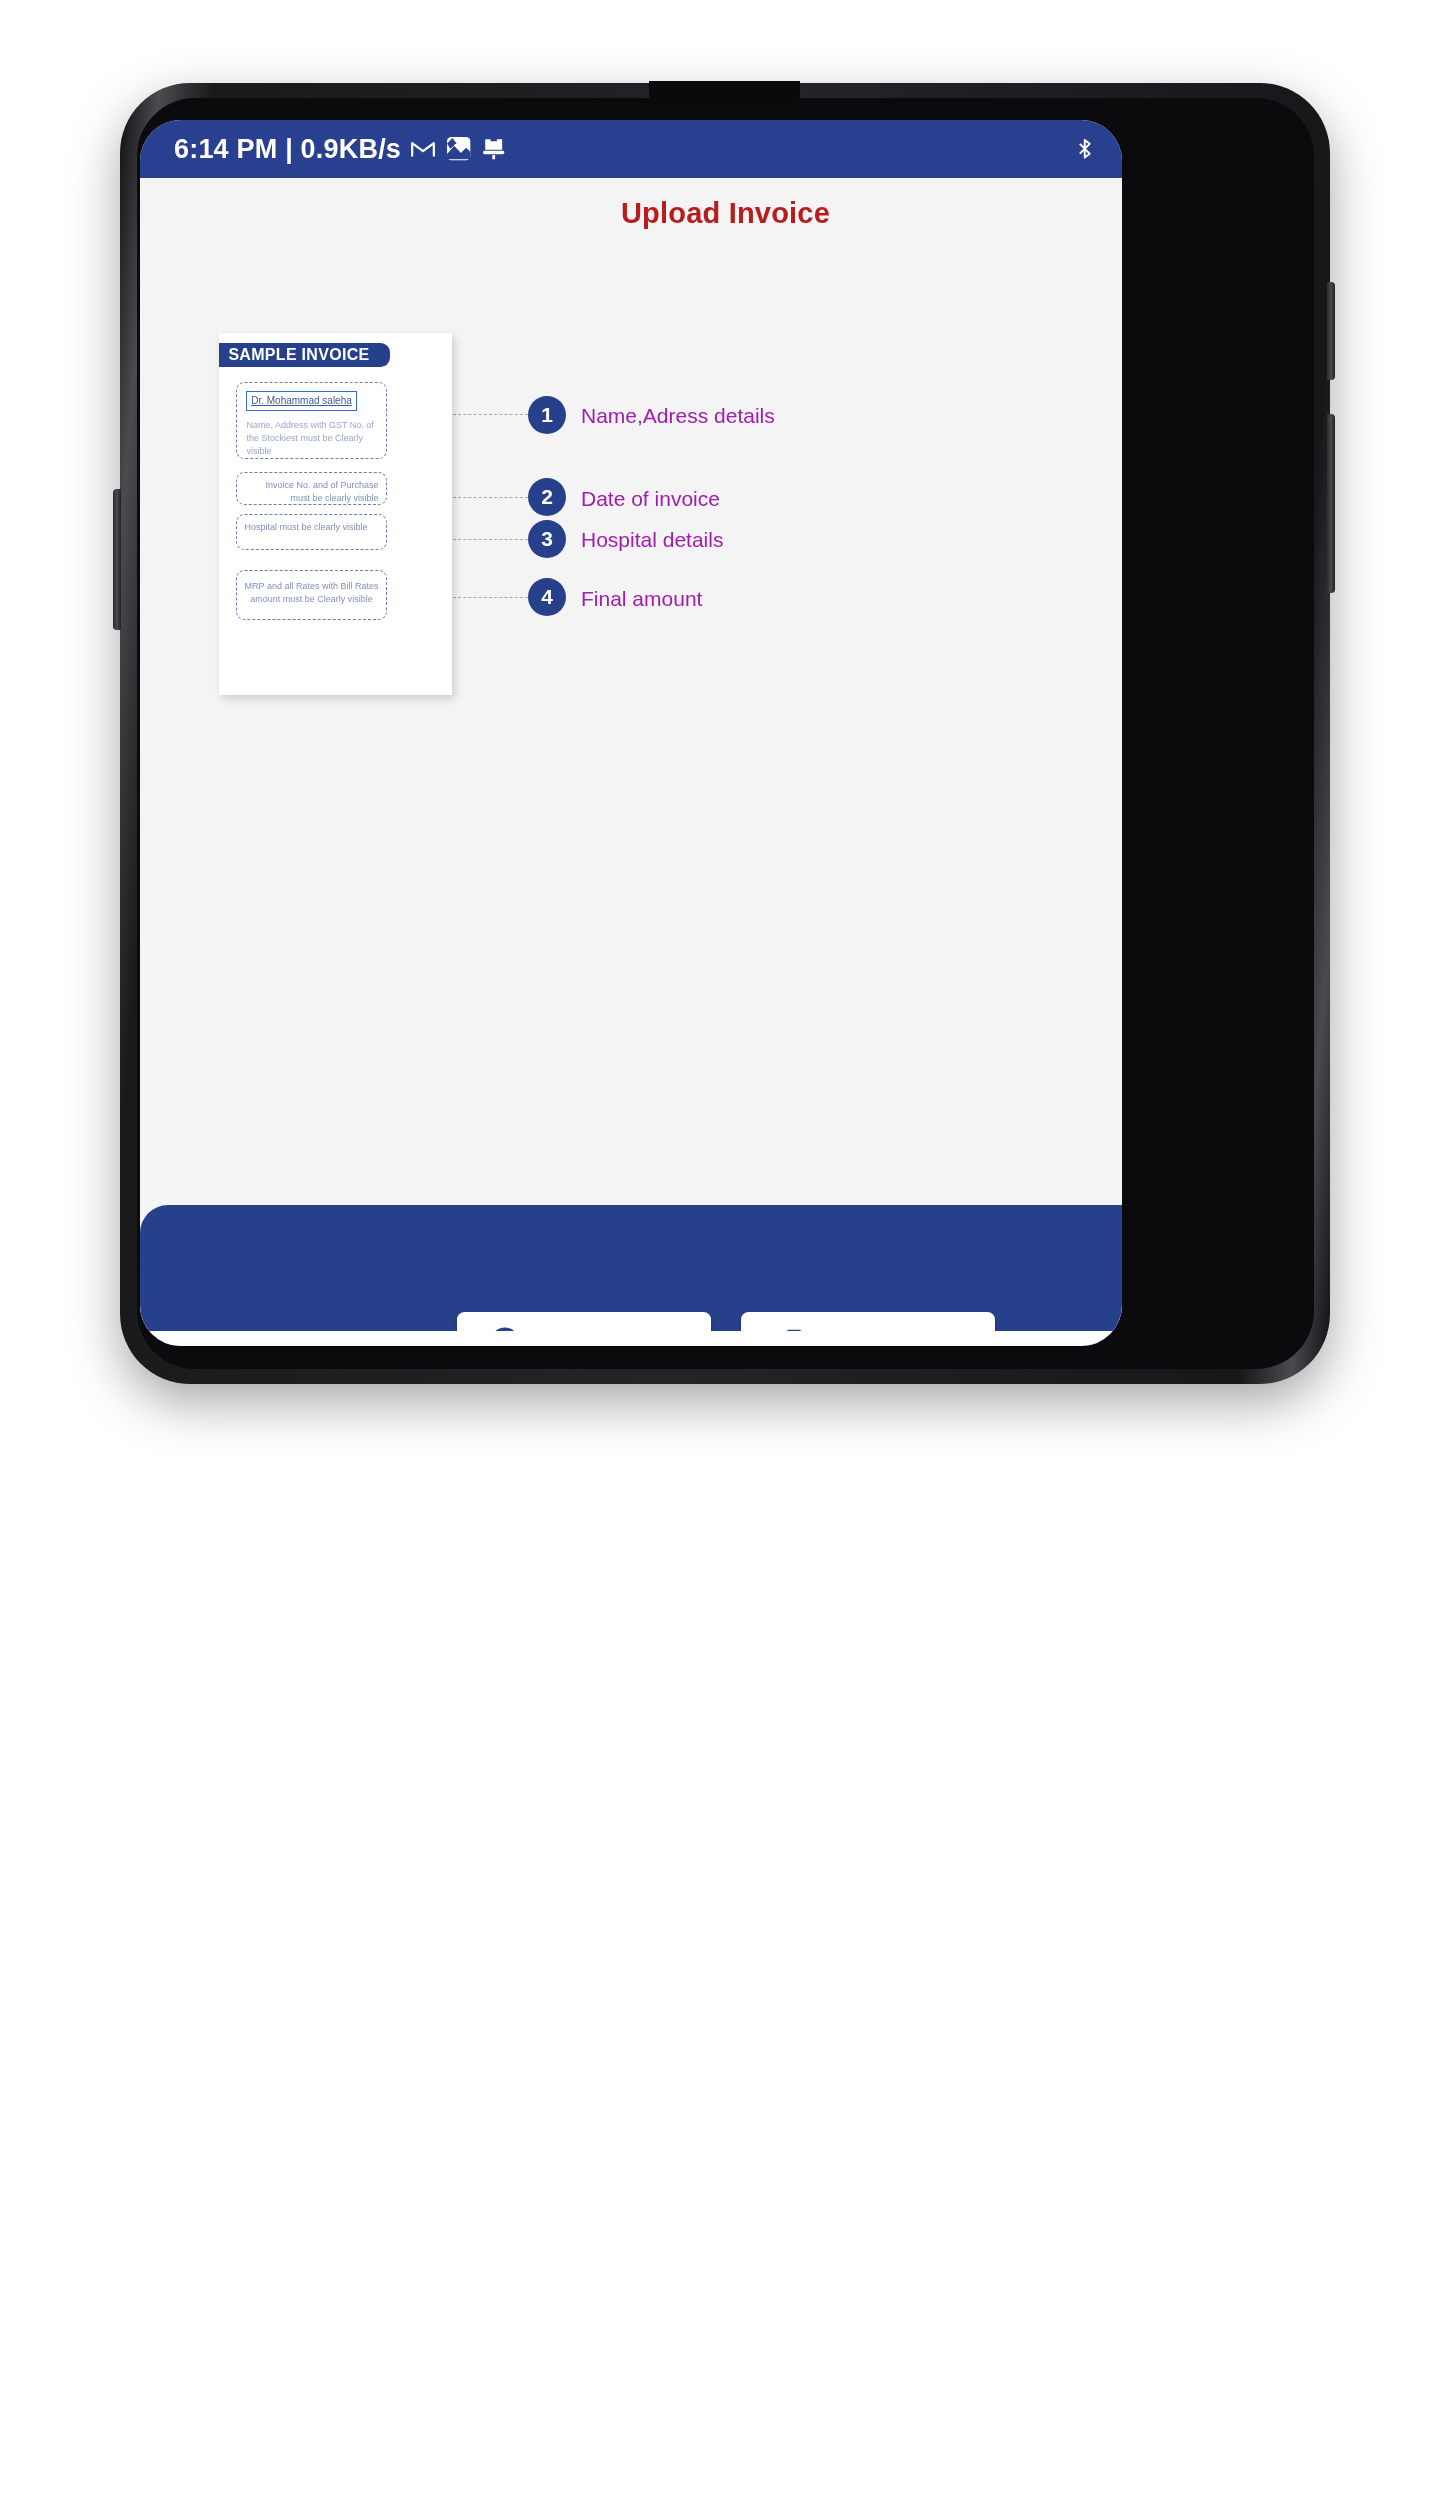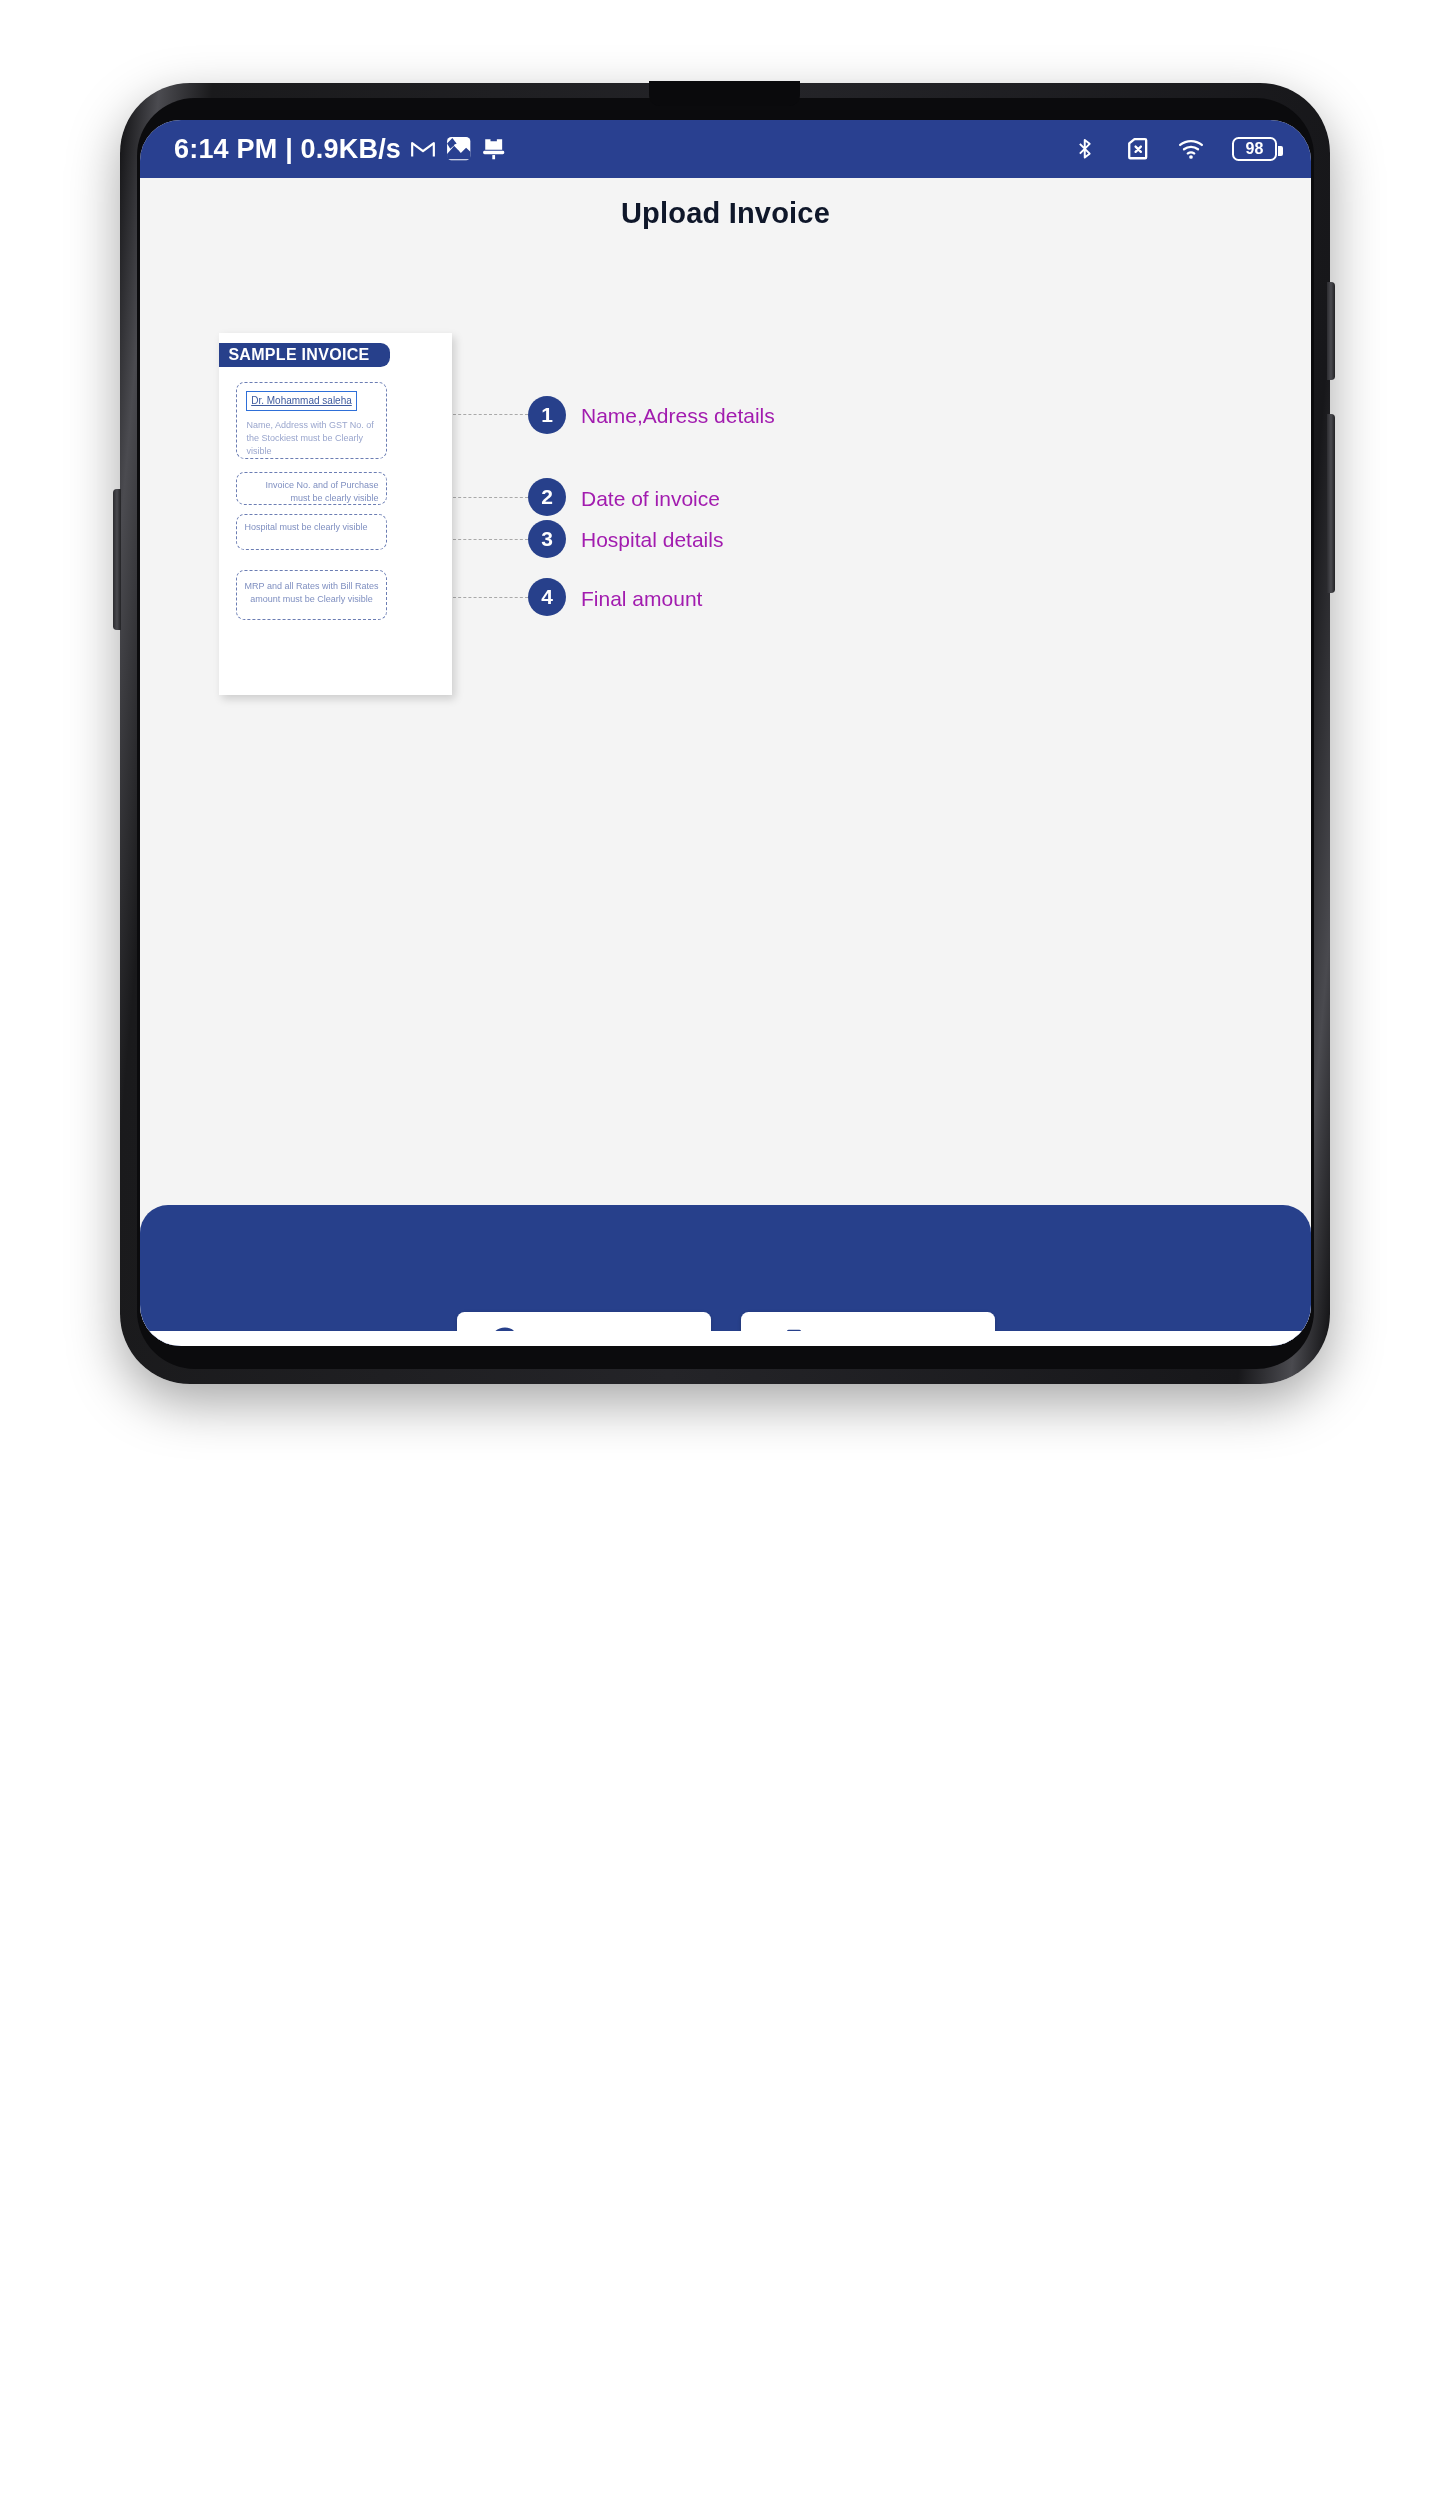--- a/index.html
+++ b/index.html
@@ -39,21 +39,21 @@
     width: 1177px;
     height: 1271px;
     border-radius: 58px;
     background: #0b0b0d;
   }
 
   #phone-screen {
     position: absolute;
     left: 140px;
     top: 120px;
-    width: 1171px;
+    width: 982px;
     height: 1226px;
     border-radius: 41px;
     overflow: hidden;
     background: #f4f4f4;
   }
 
   
   #notch {
     position: absolute;
     left: 649px;
@@ -130,21 +130,21 @@
   #app-body {
     position: absolute;
     left: 0; top: 58px;
     width: 1171px;
     height: 1167px;
     background: #f4f4f4;
   }
 
   #app-title {
     text-align: center;
-    color: #0f172a;
+    color: #b91c1c;
     font-size: 29px;
     font-weight: 700;
     padding-top: 19px;
     letter-spacing: 0.2px;
   }
 
   #section-heading {
     margin: 30px 0 0 36px;
     color: #111111;
     font-size: 29px;

